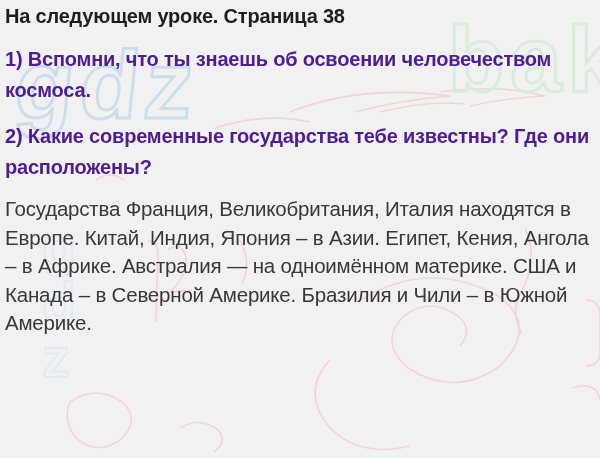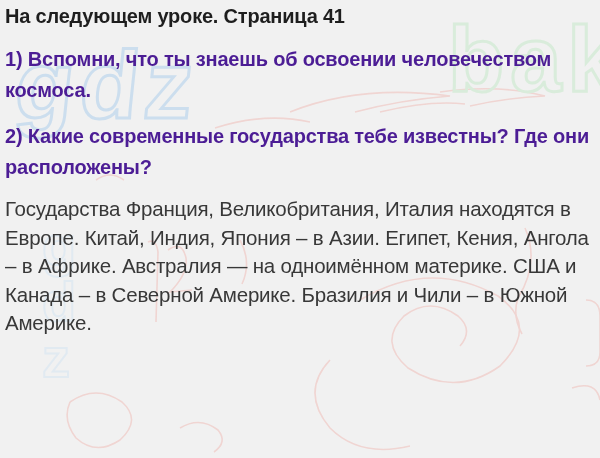--- a/index.html
+++ b/index.html
@@ -123,21 +123,21 @@
       <path d="M240 240 Q 252 262 242 284"></path>
       <path d="M96 180 Q 110 170 124 180"></path>
     </g>
   </svg>
 
   <div class="wm wm-gdz">gdz</div>
   <div class="wm wm-baku">baku</div>
   <div class="wm wm-gdz-side">gdz</div>
 
   <div class="content">
-    <h1 class="title">На следующем уроке. Страница 41</h1>
+    <h1 class="title">На следующем уроке. Страница 38</h1>
 
     <h2 class="question">1) Вспомни, что ты знаешь об освоении человечеством космоса.</h2>
 
     <h2 class="question">2) Какие современные государства тебе известны? Где они расположены?</h2>
     <p class="answer">Государства Франция, Великобритания, Италия находятся в Европе. Китай, Индия, Япония – в Азии. Египет, Кения, Ангола – в Африке. Австралия — на одноимённом материке. США и Канада – в Северной Америке. Бразилия и Чили – в Южной Америке.</p>
   </div>
 
 </div>
 
 </body></html>

